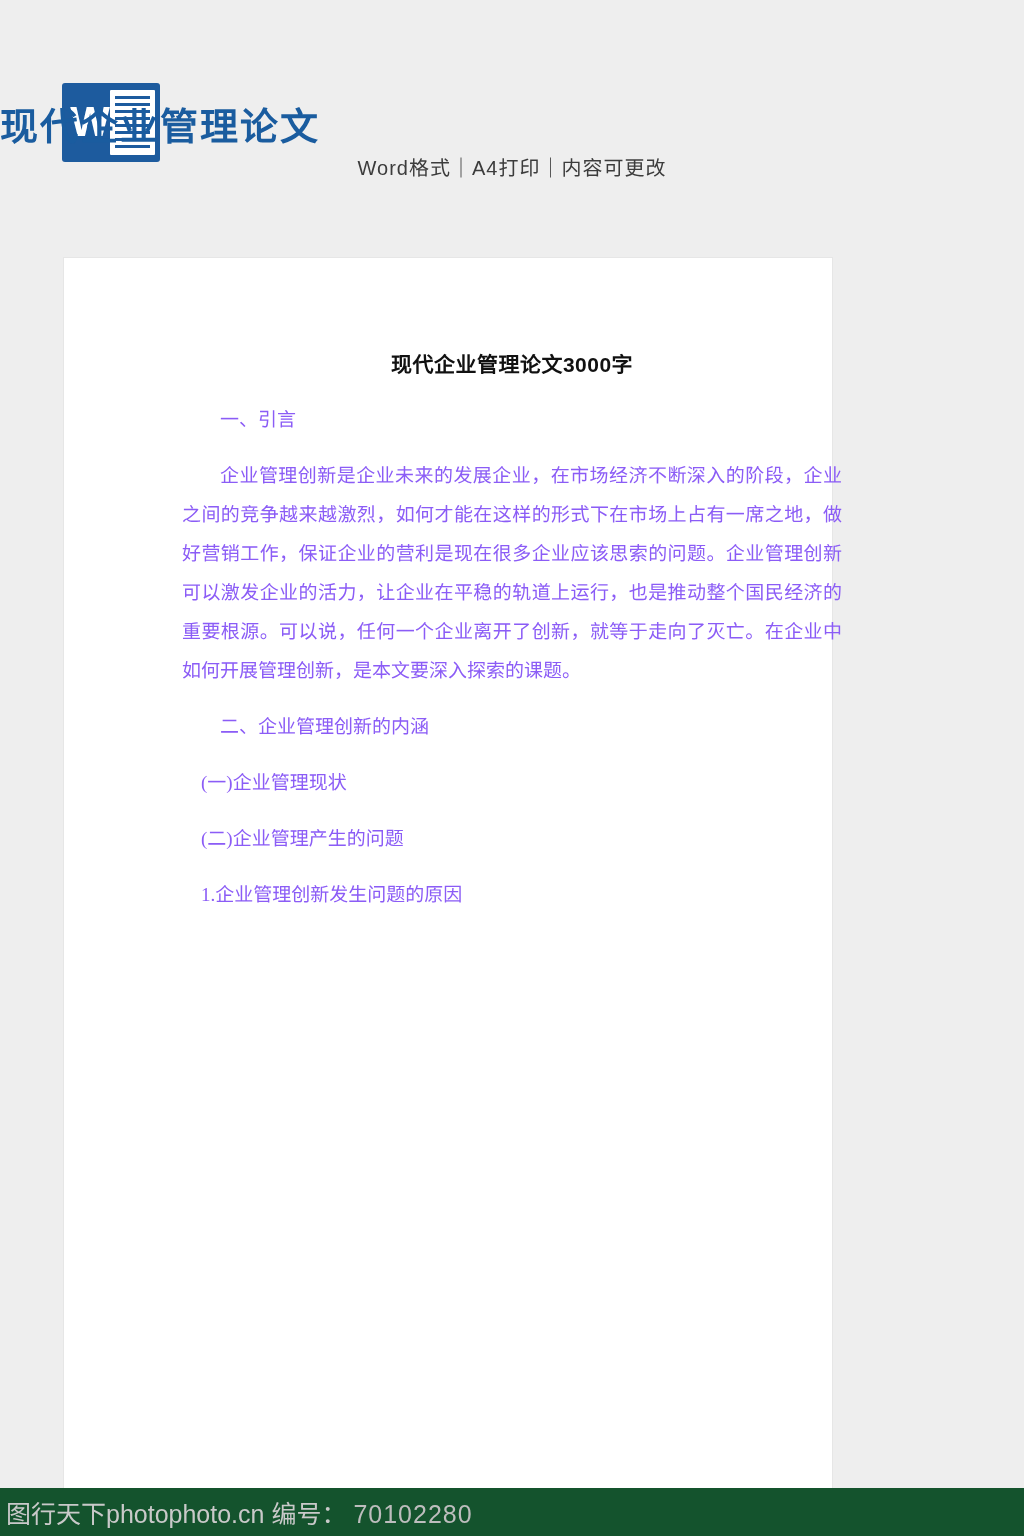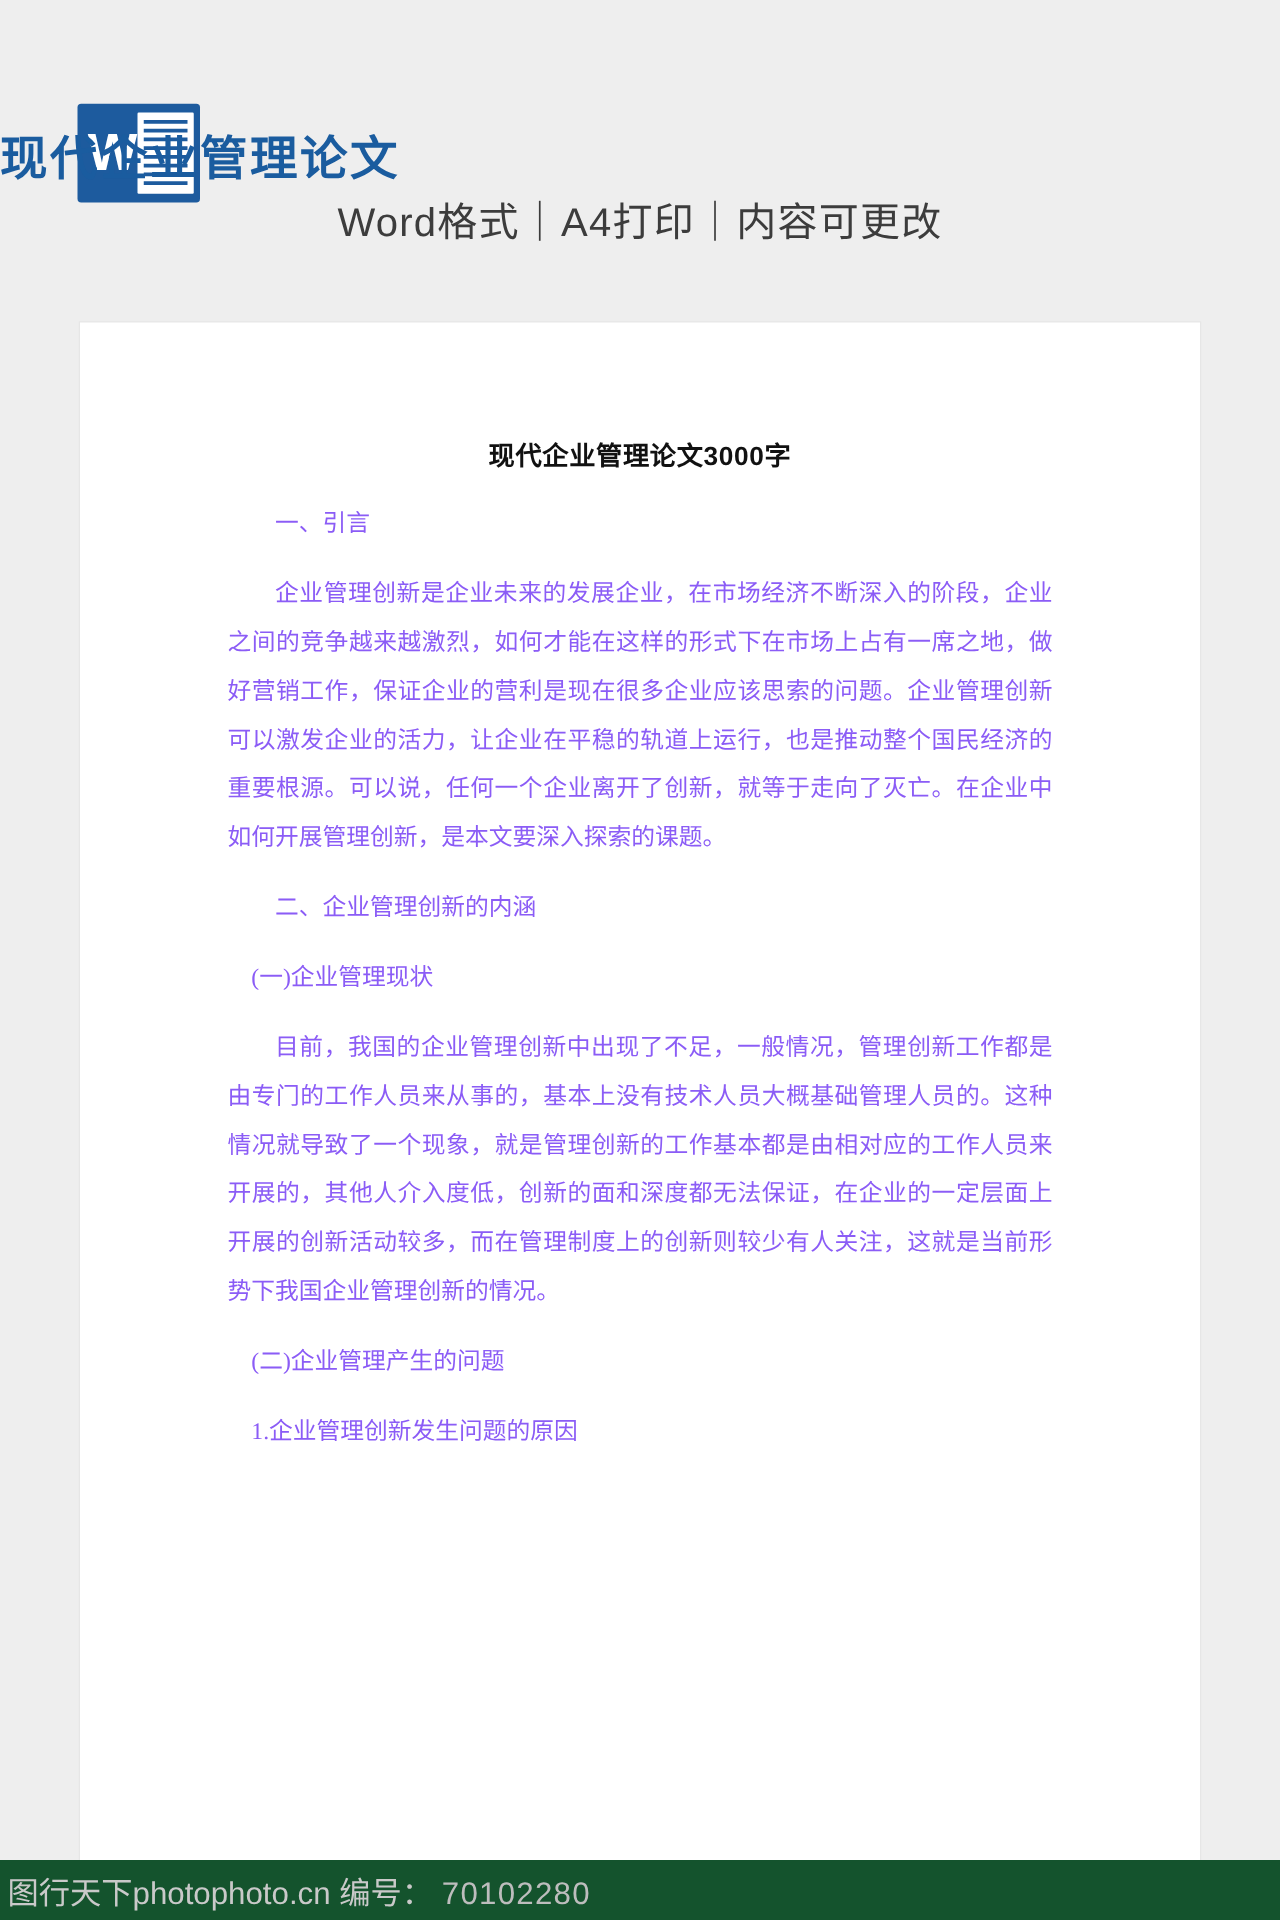--- a/index.html
+++ b/index.html
@@ -75,30 +75,30 @@
     font-weight: bold;
     letter-spacing: 2px;
   }
   .banner-sub {
     position: absolute;
     left: 0;
     top: 152px;
     width: 1024px;
     text-align: center;
     color: #3c3c3c;
-    font-size: 32px;
+    font-size: 20px;
     letter-spacing: 1px;
   }
 
   
   .doc-page {
     position: absolute;
     left: 64px;
     top: 258px;
-    width: 896px;
+    width: 768px;
     height: 1230px;
     background: #ffffff;
     box-shadow: 0 0 0 1px #e6e6e6;
   }
   .doc-inner {
     position: absolute;
     left: 101px;
     top: 90px;
     width: 694px;
   }
@@ -170,21 +170,20 @@
 
 <div class="doc-page">
   <div class="doc-inner">
 
     <div class="doc-title">现代企业管理论文3000字</div>
 
     <p class="doc-p indent2">一、引言</p>
     <p class="doc-p indent2">企业管理创新是企业未来的发展企业，在市场经济不断深入的阶段，企业之间的竞争越来越激烈，如何才能在这样的形式下在市场上占有一席之地，做好营销工作，保证企业的营利是现在很多企业应该思索的问题。企业管理创新可以激发企业的活力，让企业在平稳的轨道上运行，也是推动整个国民经济的重要根源。可以说，任何一个企业离开了创新，就等于走向了灭亡。在企业中如何开展管理创新，是本文要深入探索的课题。</p>
     <p class="doc-p indent2">二、企业管理创新的内涵</p>
     <p class="doc-p indent1">(一)企业管理现状</p>
-    <p class="doc-p indent2">目前，我国的企业管理创新中出现了不足，一般情况，管理创新工作都是由专门的工作人员来从事的，基本上没有技术人员大概基础管理人员的。这种情况就导致了一个现象，就是管理创新的工作基本都是由相对应的工作人员来开展的，其他人介入度低，创新的面和深度都无法保证，在企业的一定层面上开展的创新活动较多，而在管理制度上的创新则较少有人关注，这就是当前形势下我国企业管理创新的情况。</p>
     <p class="doc-p indent1">(二)企业管理产生的问题</p>
     <p class="doc-p indent1">1.企业管理创新发生问题的原因</p>
 
   </div>
 </div>
 
 <div class="footer">
   <div class="footer-text">
     <span>图行天下photophoto.cn</span>
     <span>编号：</span>

